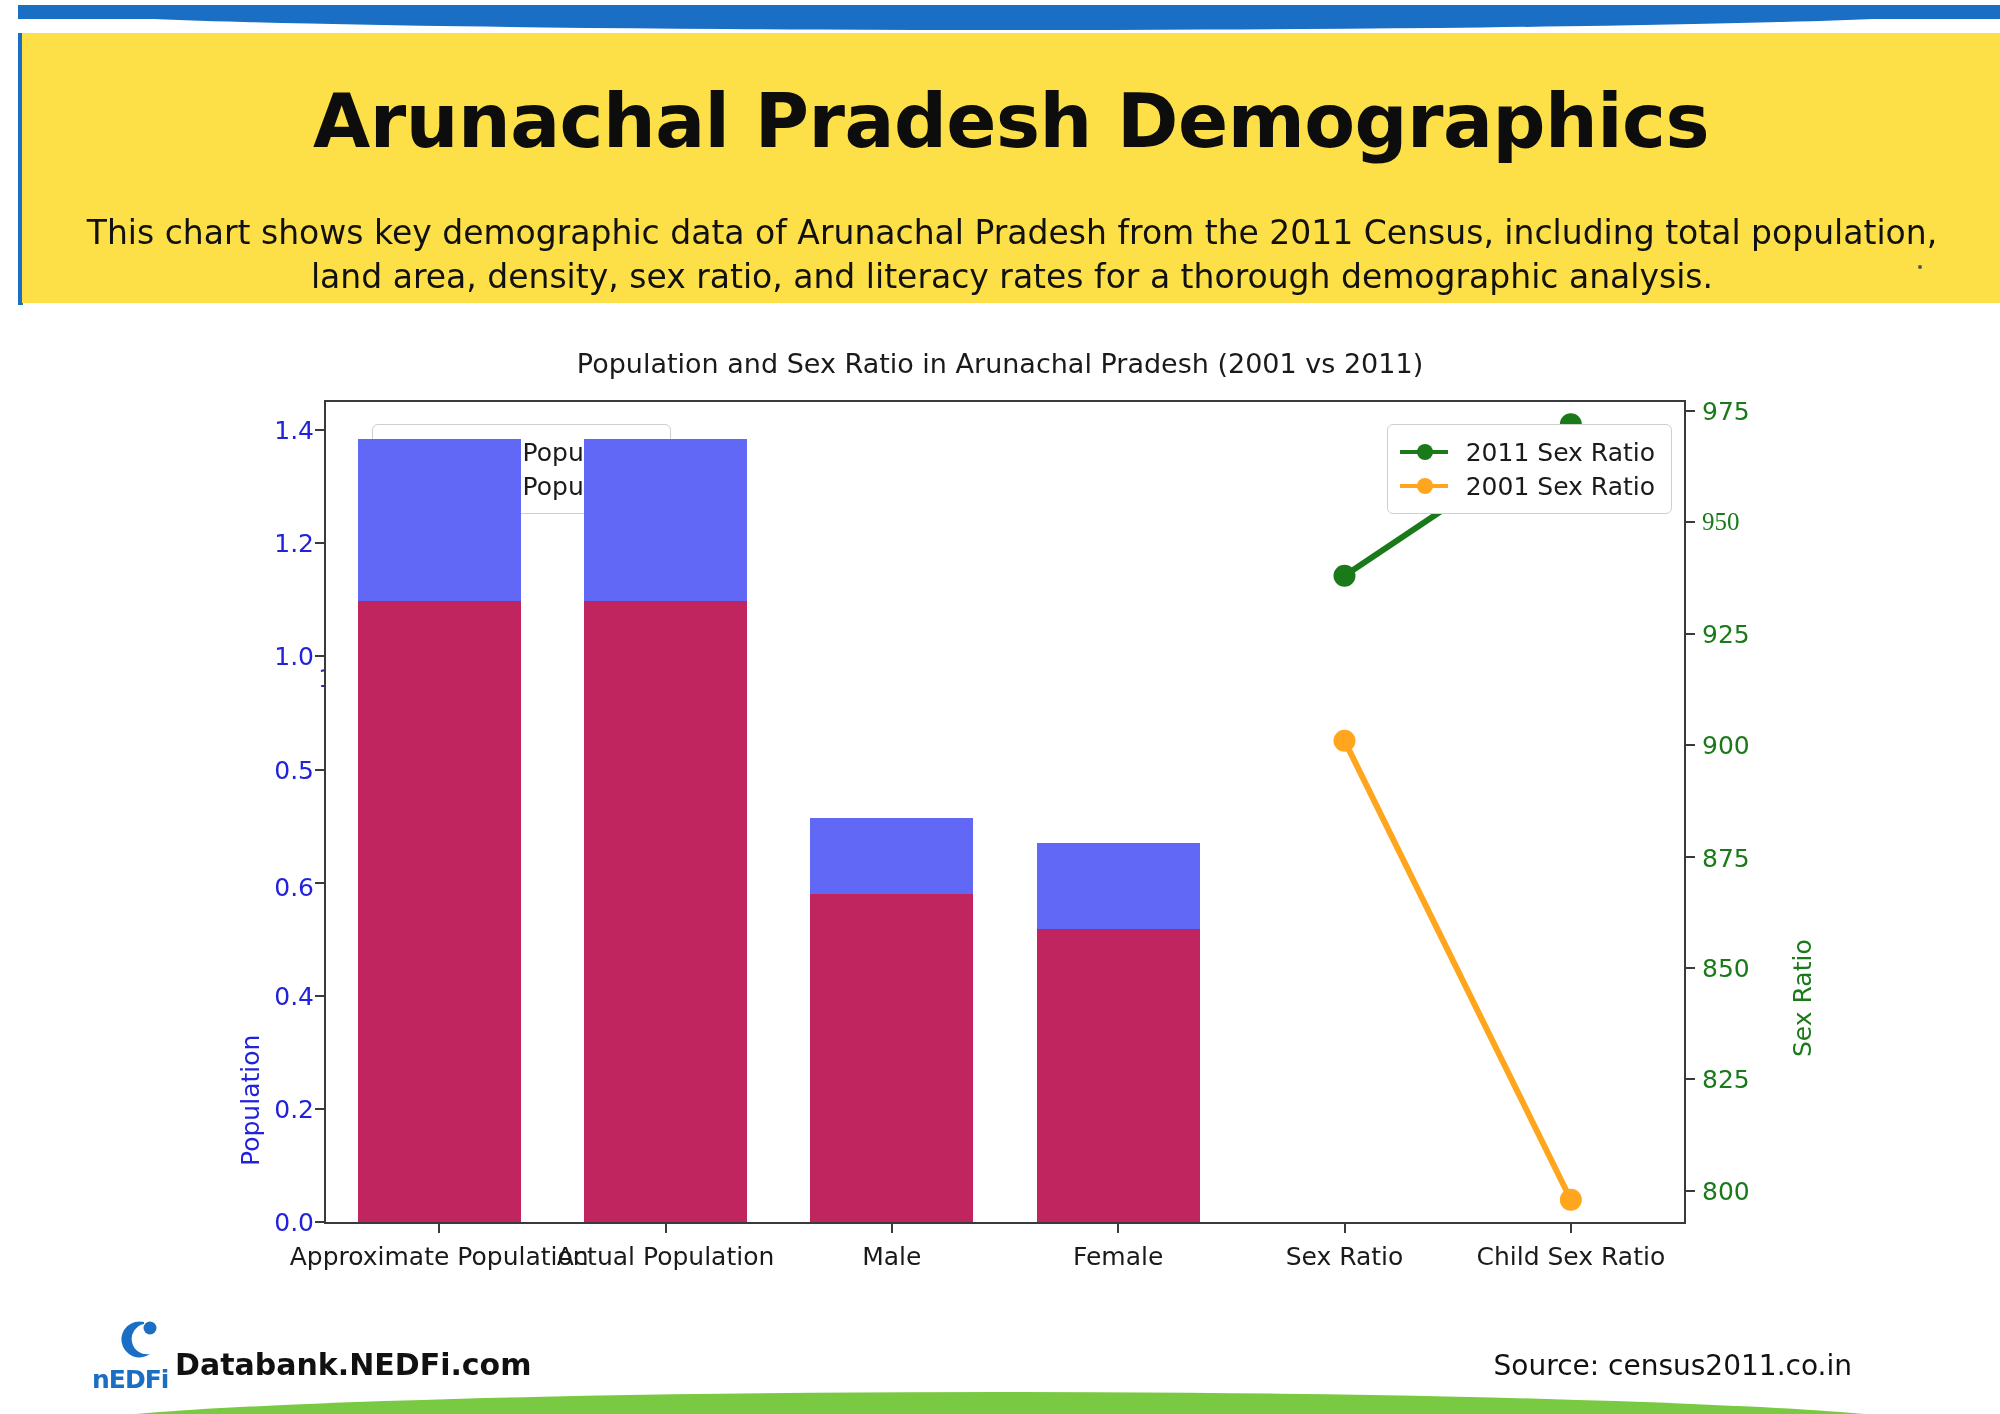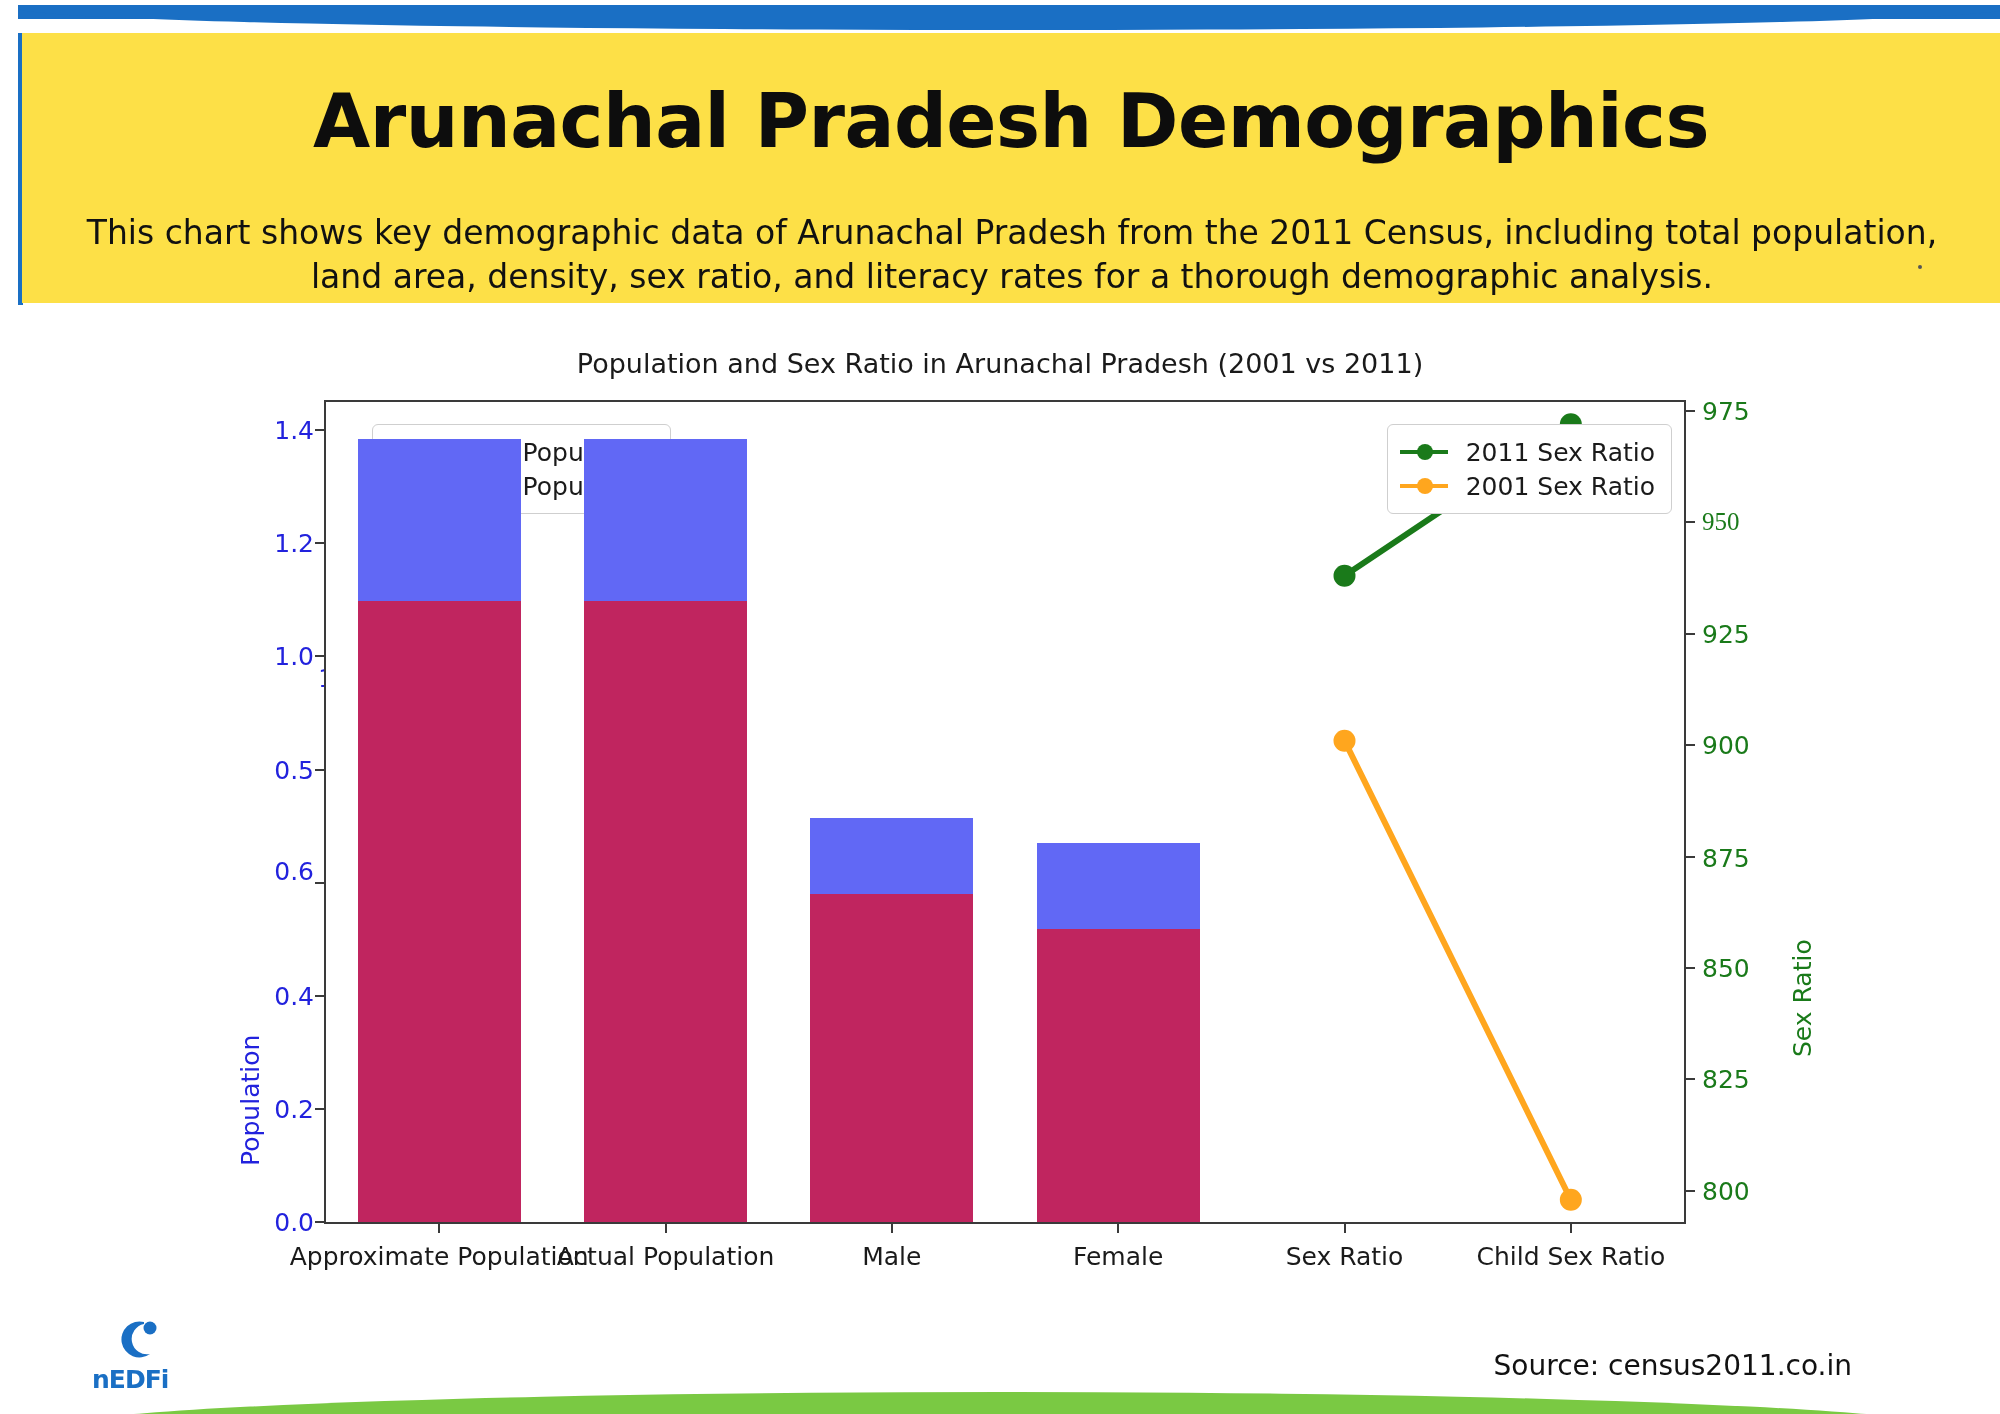--- a/index.html
+++ b/index.html
@@ -250,21 +250,21 @@
         </div>
       </div>
 
     <div class="tick-left-mark" style="top: 820px;"></div>
         <div class="tick-left" style="top: 820px;">0.0</div>
         <div class="tick-left-mark" style="top: 706.897px;"></div>
         <div class="tick-left" style="top: 706.897px;">0.2</div>
         <div class="tick-left-mark" style="top: 593.793px;"></div>
         <div class="tick-left" style="top: 593.793px;">0.4</div>
         <div class="tick-left-mark" style="top: 480.69px;"></div>
-        <div class="tick-left" style="top: 469px;">0.6</div>
+        <div class="tick-left" style="top: 485px;">0.6</div>
         <div class="tick-left-mark" style="top: 367.586px;"></div>
         <div class="tick-left" style="top: 367.586px;">0.5</div>
         <div class="tick-left-mark" style="top: 254.483px;"></div>
         <div class="tick-left" style="top: 254.483px;">1.0</div>
         <div class="tick-left-mark" style="top: 141.379px;"></div>
         <div class="tick-left" style="top: 141.379px;">1.2</div>
         <div class="tick-left-mark" style="top: 28.2759px;"></div>
         <div class="tick-left" style="top: 28.2759px;">1.4</div>
         <div class="tick-right-mark" style="top: 788.804px;"></div>
         <div class="tick-right" style="top: 788.804px;">800</div>
@@ -307,17 +307,18 @@
 </div>
 
 <div class="footer">
   <div class="nedfi-logo">
     <svg class="nedfi-mark" viewBox="0 0 48 48">
       <path d="M30 3 a18 18 0 1 0 6 32 a14 14 0 1 1 -6 -30 z" fill="#1a6fc4"></path>
       <circle cx="36" cy="9" r="6.5" fill="#1a6fc4"></circle>
     </svg>
     <div class="nedfi-word">nEDFi</div>
   </div>
+  <div class="databank-text">Databank.NEDFi.com</div>
   <div class="source-text">Source: census2011.co.in</div>
   <div class="bottom-swoosh">
       <div class="g"></div>
     </div>
 </div>
 
 </body></html>

